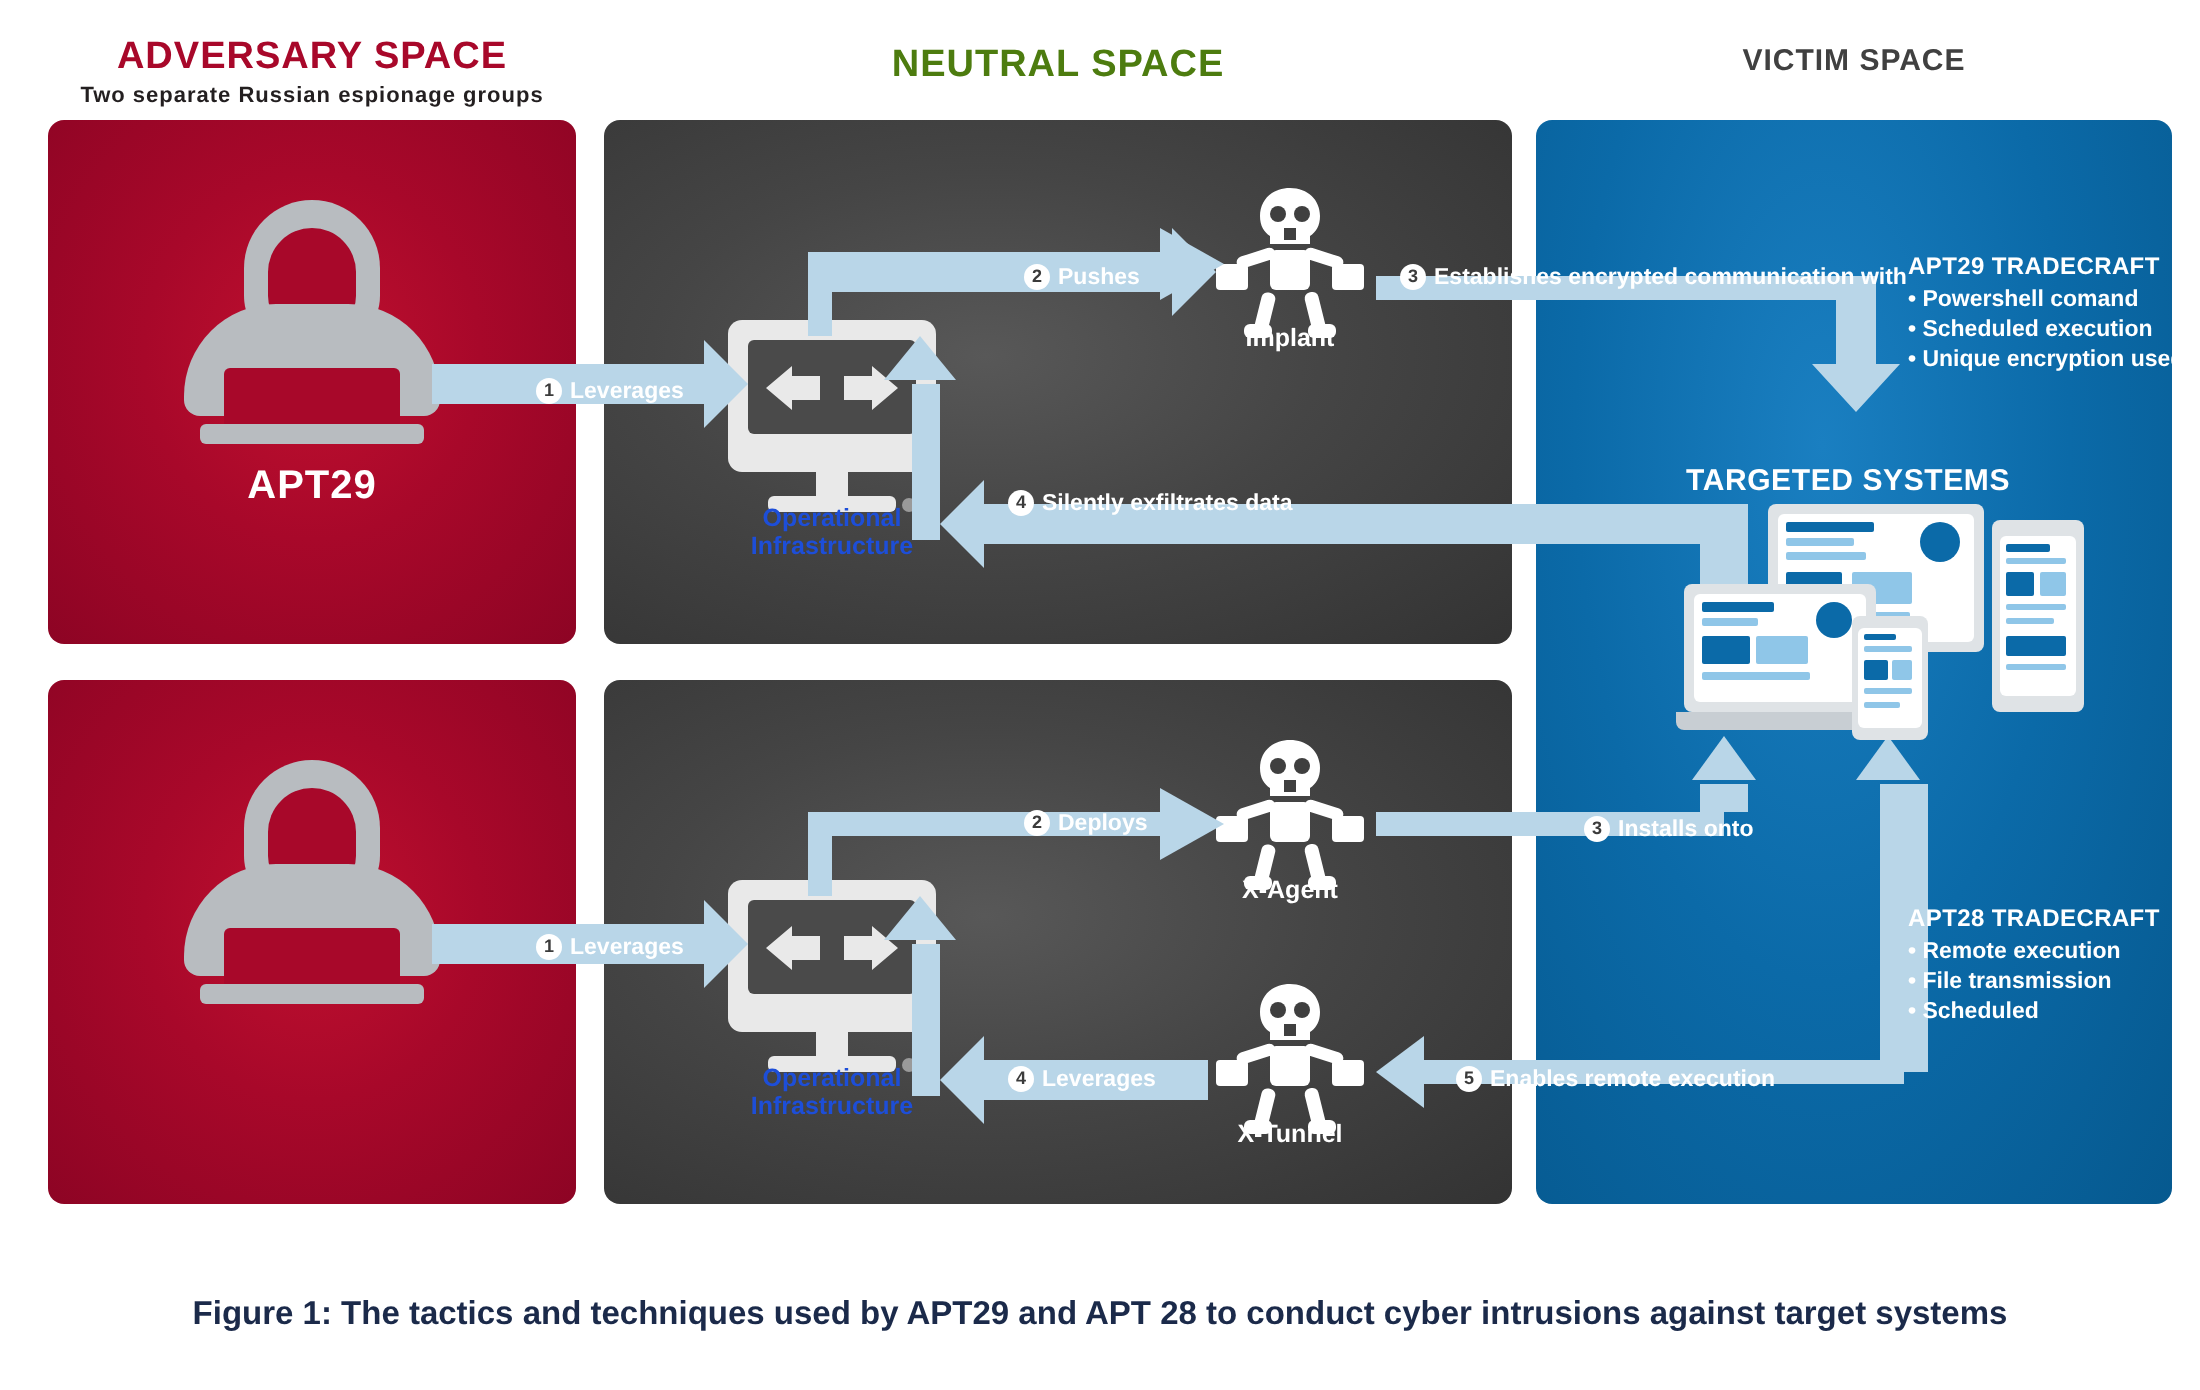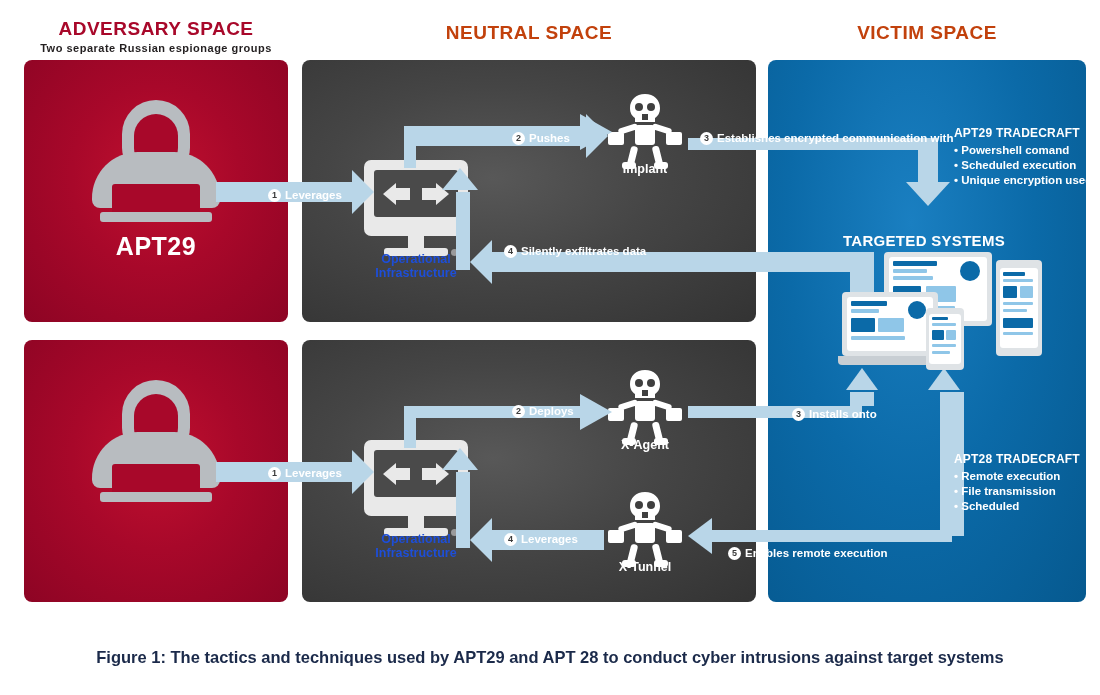--- a/index.html
+++ b/index.html
@@ -12,22 +12,22 @@
   .canvas{position:absolute;inset:0;}
   .abs{position:absolute;}
 
   
   .col-head{
     text-align:center;font-weight:bold;letter-spacing:.5px;
   }
   .head-adv{left:24px;top:18px;width:264px;}
   .head-adv .t{color:#a8082a;font-size:19px;text-align:center;}
   .head-adv .s{color:#231f20;font-size:11px;font-weight:bold;margin-top:2px;}
-  .head-neu{left:302px;top:22px;width:454px;color:#c2410c;font-size:19px;}
-  .head-vic{left:768px;top:22px;width:318px;color:#c2410c;font-size:19px;}
+  .head-neu{left:302px;top:22px;width:454px;color:#4d7c0f;font-size:19px;}
+  .head-vic{left:768px;top:22px;width:318px;color:#404040;font-size:15px;}
 
   
   .panel{border-radius:8px;}
   .panel-red{
     background:radial-gradient(ellipse at 50% 45%, #c0102f 0%, #a8082a 45%, #8d0424 100%);
   }
   .panel-gray{
     background:radial-gradient(ellipse at 42% 45%, #585858 0%, #454545 45%, #333333 100%);
   }
   .panel-blue{
@@ -57,21 +57,21 @@
   }
   .hk-lap{
     position:absolute;left:26px;top:84px;width:88px;height:30px;
     background:#a8082a;border-radius:3px;
   }
   .hk-lapbase{
     position:absolute;left:14px;top:112px;width:112px;height:10px;
     background:#b8bcc0;border-radius:3px;
   }
   .adv-label{
-    width:100%;text-align:center;color:#ffffff;font-size:25px;font-weight:bold;
+    width:100%;text-align:center;color:#ffffff;font-size:20px;font-weight:bold;
     letter-spacing:.5px;
   }
 
   
   .monitor{width:104px;height:104px;}
   .mon-screen{
     position:absolute;left:0;top:0;width:104px;height:76px;
     background:#e9e9e9;border-radius:7px;
   }
   .mon-inner{
@@ -310,21 +310,21 @@
   </div>
   <div class="abs step" style="left:512px;top:405px;">
     <span class="num">2</span><span>Deploys</span>
   </div>
   <div class="abs step" style="left:792px;top:408px;">
     <span class="num">3</span><span>Installs onto</span>
   </div>
   <div class="abs step" style="left:504px;top:533px;">
     <span class="num">4</span><span>Leverages</span>
   </div>
-  <div class="abs step" style="left:728px;top:533px;margin-top:14px;">
+  <div class="abs step" style="left:728px;top:533px;">
     <span class="num">5</span><span>Enables remote execution</span>
   </div>
 
   <div class="abs tradecraft" style="left:954px;top:126px;">
     <div class="th">APT29 TRADECRAFT</div>
     <div>• Powershell comand</div>
     <div>• Scheduled execution</div>
     <div>• Unique encryption used</div>
   </div>
 

